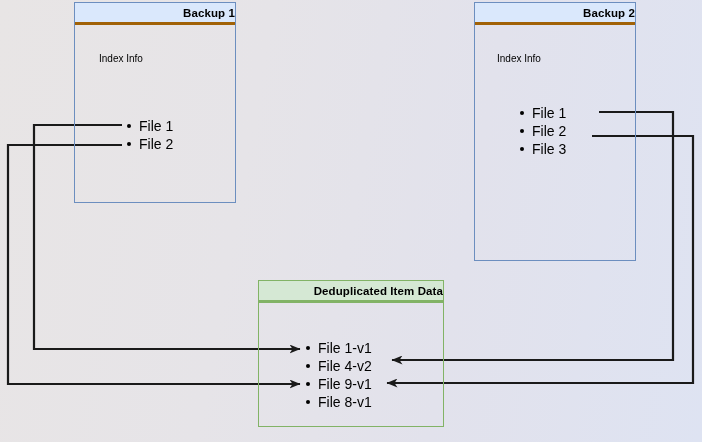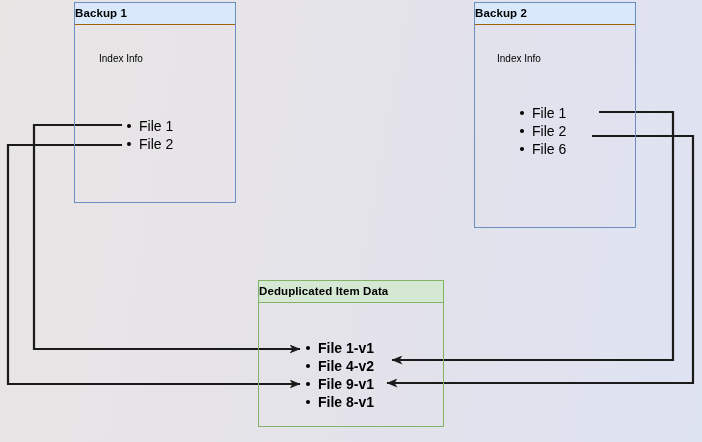--- a/index.html
+++ b/index.html
@@ -33,26 +33,26 @@
   .node {
     position: absolute;
     box-sizing: border-box;
     border: 1px solid #6c8ebf;
     background: transparent;
   }
   .node .node-header {
     box-sizing: border-box;
     height: 22px;
     line-height: 21px;
-    text-align: left;
+    text-align: right;
     font-size: 11.5px;
     font-weight: bold;
     color: #000;
     background: #dae8fc;
-    border-bottom: 1px solid #a16207;
+    border-bottom: 3px solid #a16207;
     letter-spacing: 0.1px;
   }
   .node .node-body {
     position: relative;
     height: calc(100% - 22px);
   }
   .node-subtitle {
     position: absolute;
     font-size: 10px;
     color: #000;
@@ -93,27 +93,27 @@
     height: 4px;
     border-radius: 50%;
     background: #000;
   }
 
   
   #backup1 { left: 74px; top: 2px; width: 162px; height: 201px; }
   #backup1 .node-subtitle { left: 24px; top: 28px; }
   #backup1 .bullets { left: 50px; top: 92px; }
 
-  #backup2 { left: 474px; top: 2px; width: 162px; height: 226px; }
+  #backup2 { left: 474px; top: 2px; width: 162px; height: 259px; }
   #backup2 .node-subtitle { left: 22px; top: 28px; }
   #backup2 .bullets { left: 43px; top: 79px; }
 
   #dedup { left: 258px; top: 280px; width: 186px; height: 147px; }
   #dedup .bullets { left: 45px; top: 36px; }
-  #dedup .bullets li { height: 18px; font-weight: bold; }
+  #dedup .bullets li { height: 18px; }
 </style>
 </head>
 <body>
 
 <div id="canvas">
 
   <svg class="edges" viewBox="0 0 702 442" width="702" height="442" xmlns="http://www.w3.org/2000/svg">
     <defs>
       <marker id="arrow" markerWidth="12" markerHeight="9" refX="10.5" refY="4.5" orient="auto" markerUnits="userSpaceOnUse">
         <path d="M0,0 L11,4.5 L0,9 L3,4.5 Z" fill="#1a1a1a"></path>
@@ -140,21 +140,21 @@
     </div>
   </div>
 
   <div class="node" id="backup2">
     <div class="node-header">Backup 2</div>
     <div class="node-body">
       <div class="node-subtitle">Index Info</div>
       <ul class="bullets">
         <li>File 1</li>
         <li>File 2</li>
-        <li>File 6</li>
+        <li>File 3</li>
       </ul>
     </div>
   </div>
 
   <div class="node green" id="dedup">
     <div class="node-header">Deduplicated Item Data</div>
     <div class="node-body">
       <ul class="bullets">
         <li>File 1-v1</li>
         <li>File 4-v2</li>

